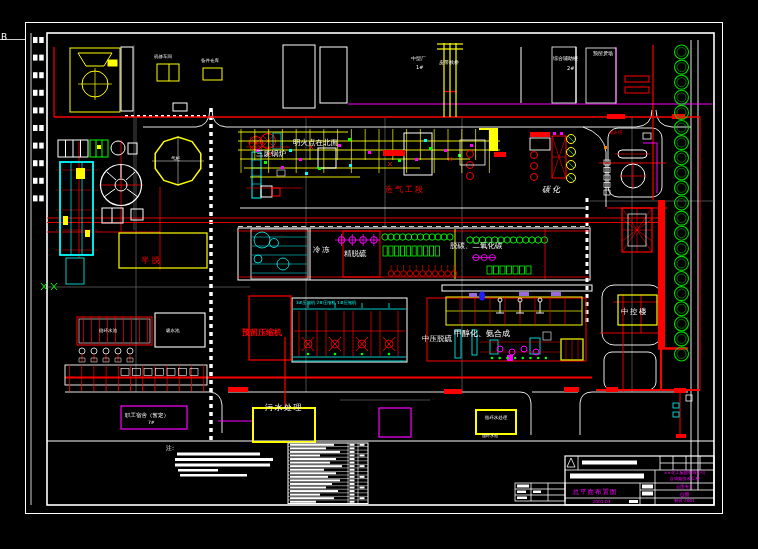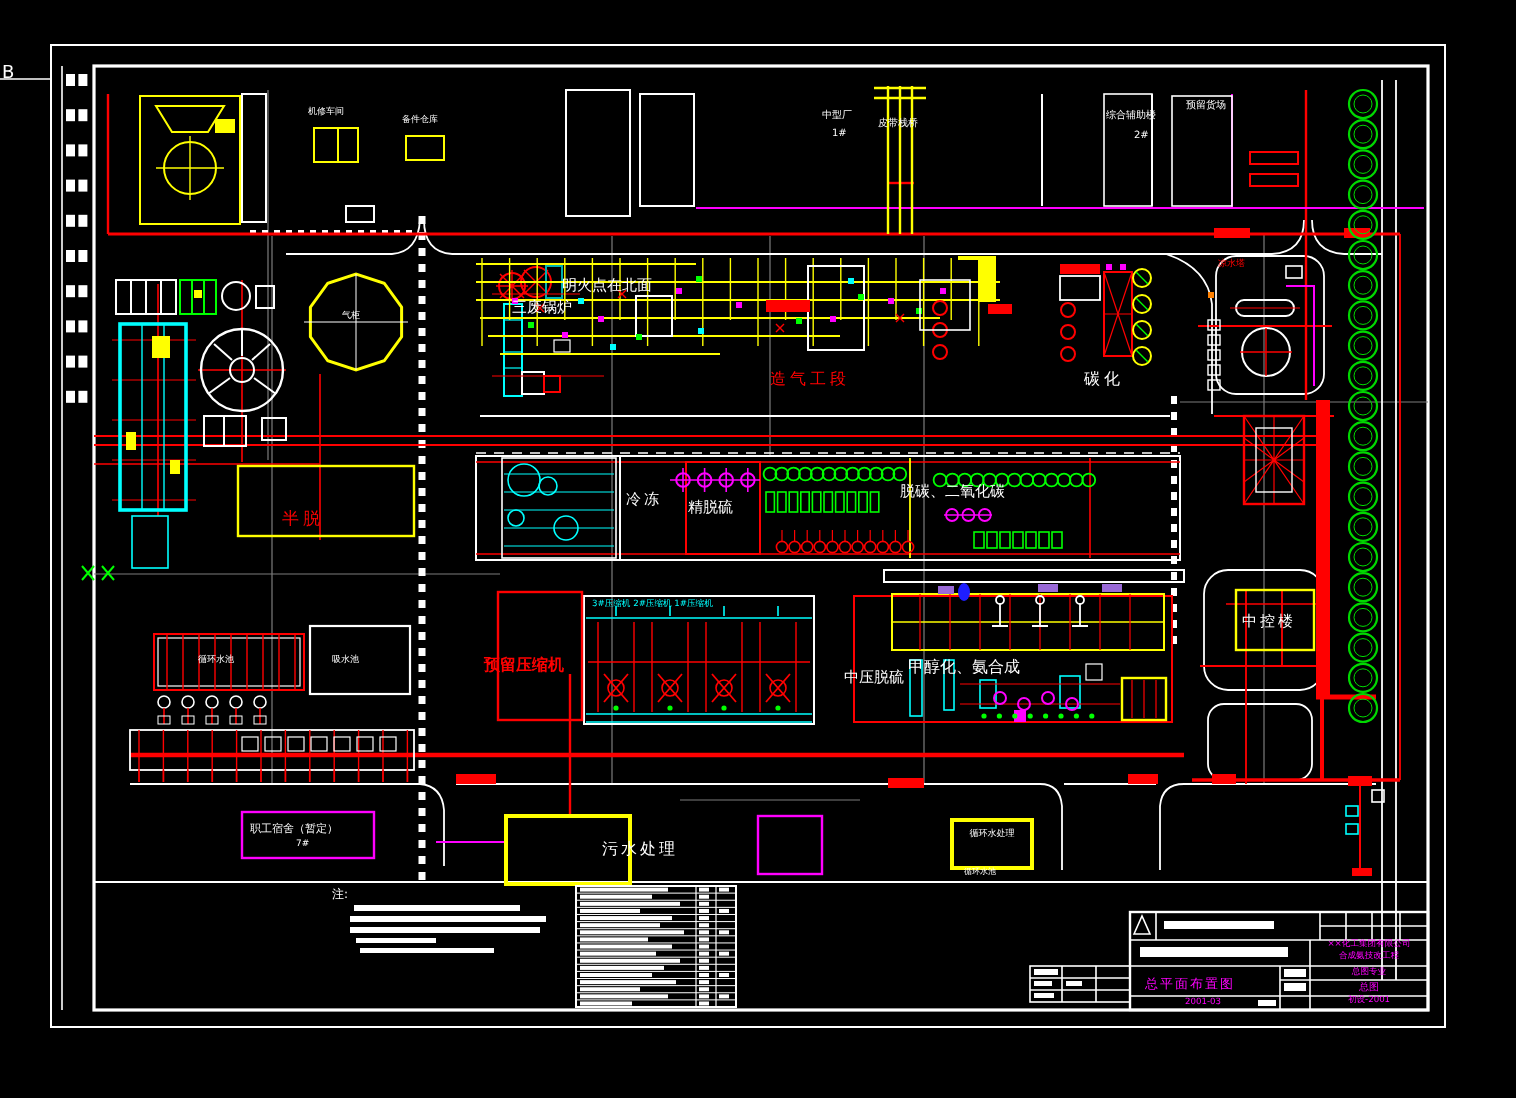--- a/index.html
+++ b/index.html
@@ -788,40 +788,40 @@
 <div>
   <div class="lbl" style="left:1px;top:33px;font-size:9px;">B</div>
   <div class="lbl wrap" style="left:154px;top:55px;font-size:4.5px;width:24px;">机修车间</div>
   <div class="lbl" style="left:201px;top:59px;font-size:4.5px;">备件仓库</div>
   <div class="lbl" style="left:411px;top:56px;font-size:5px;">中型厂</div>
   <div class="lbl" style="left:416px;top:65px;font-size:5px;">1#</div>
   <div class="lbl wrap" style="left:439px;top:60px;font-size:5px;width:24px;">皮带栈桥</div>
   <div class="lbl" style="left:553px;top:56px;font-size:5px;">综合辅助楼</div>
   <div class="lbl" style="left:567px;top:66px;font-size:5px;">2#</div>
   <div class="lbl wrap" style="left:593px;top:51px;font-size:5px;width:22px;">预留货场</div>
-  <div class="lbl" style="left:281px;top:139px;font-size:7.5px;">明火点在北面</div>
+  <div class="lbl" style="left:281px;top:139px;font-size:7.5px;padding-left:12px;">明火点在北面</div>
   <div class="lbl" style="left:256px;top:150px;font-size:7.5px;text-align:center;">三废锅炉</div>
   <div class="lbl red" style="left:385px;top:186px;font-size:8px;letter-spacing:2px;">造气工段</div>
-  <div class="lbl" style="left:542px;top:186px;font-size:8px;letter-spacing:2px;">碳化</div>
+  <div class="lbl" style="left:542px;top:186px;font-size:8px;letter-spacing:2px;font-style:italic;">碳化</div>
   <div class="lbl" style="left:171px;top:157px;font-size:4.5px;">气柜</div>
   <div class="lbl red" style="left:141px;top:256px;font-size:8.5px;letter-spacing:2px;">半脱</div>
   <div class="lbl" style="left:313px;top:246px;font-size:7.5px;letter-spacing:1.5px;">冷冻</div>
   <div class="lbl" style="left:344px;top:250px;font-size:7.5px;">精脱硫</div>
   <div class="lbl" style="left:450px;top:242px;font-size:7.5px;">脱碳、二氧化碳</div>
   <div class="lbl red" style="left:242px;top:329px;font-size:8px;font-weight:bold;">预留压缩机</div>
   <div class="lbl cyn" style="left:296px;top:301px;font-size:4.3px;">3#压缩机 2#压缩机 1#压缩机</div>
   <div class="lbl" style="left:422px;top:335px;font-size:7.5px;">中压脱硫</div>
   <div class="lbl" style="left:454px;top:330px;font-size:8px;">甲醇化、氨合成</div>
   <div class="lbl" style="left:621px;top:308px;font-size:7.5px;letter-spacing:1.5px;font-family:Liberation Mono, monospace;">中控楼</div>
   <div class="lbl red" style="left:609px;top:131px;font-size:4.5px;">凉水塔</div>
   <div class="lbl" style="left:99px;top:329px;font-size:4.5px;">循环水池</div>
   <div class="lbl" style="left:166px;top:329px;font-size:4.5px;">吸水池</div>
   <div class="lbl" style="left:125px;top:412px;font-size:5.5px;">职工宿舍（暂定）</div>
   <div class="lbl" style="left:148px;top:421px;font-size:4.5px;">7#</div>
-  <div class="lbl" style="left:265px;top:421px;font-size:8px;letter-spacing:1.5px;margin-left:36px;">污水处理</div>
+  <div class="lbl" style="left:265px;top:404px;font-size:8px;letter-spacing:1.5px;">污水处理</div>
   <div class="lbl ctr" style="left:478px;top:416px;font-size:4.5px;width:36px;">循环水处理</div>
   <div class="lbl" style="left:482px;top:434px;font-size:4px;">循环水池</div>
   <div class="lbl" style="left:166px;top:445px;font-size:6px;">注:</div>
 
   <div class="lbl mag ctr" style="left:657px;top:471px;font-size:4.3px;width:55px;">××化工集团有限公司</div>
   <div class="lbl mag ctr" style="left:657px;top:477px;font-size:4.3px;width:55px;">合成氨技改工程</div>
   <div class="lbl mag ctr" style="left:657px;top:484.5px;font-size:4.3px;width:55px;">总图专业</div>
   <div class="lbl mag ctr" style="left:657px;top:491.5px;font-size:5px;width:55px;">总图</div>
   <div class="lbl mag ctr" style="left:565px;top:489px;font-size:6.5px;width:60px;letter-spacing:1px;">总平面布置图</div>
   <div class="lbl mag ctr" style="left:657px;top:499px;font-size:4.3px;width:55px;">初设-2001</div>

